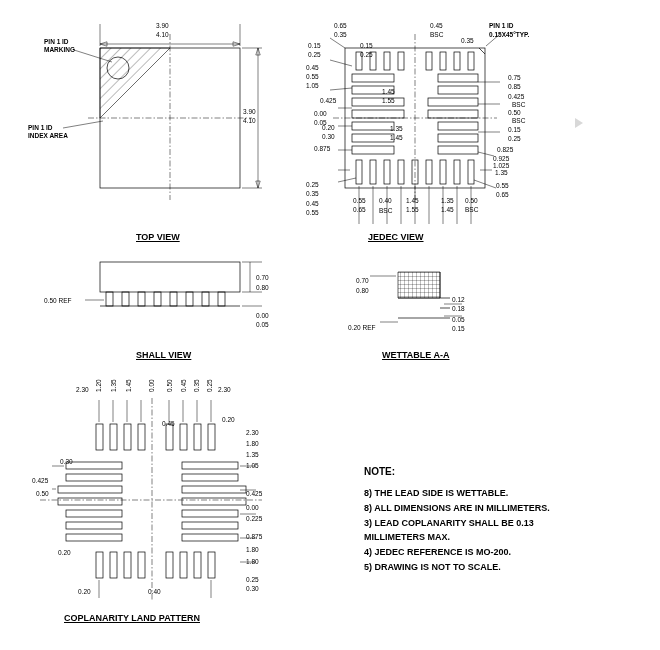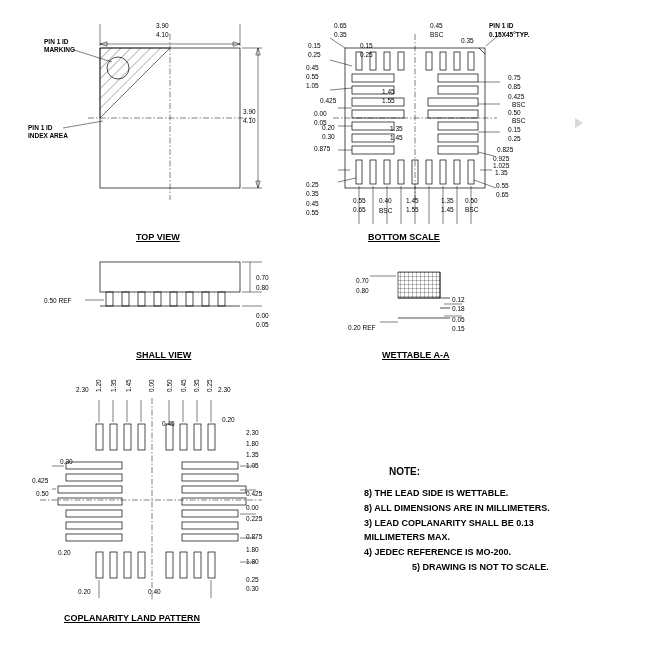--- a/index.html
+++ b/index.html
@@ -8,21 +8,21 @@
     background:#ffffff;
     font-family:"Liberation Sans", sans-serif;
     color:#000;
     position:relative;
     overflow:hidden;
   }
   .stage{position:absolute;left:0;top:0;width:660px;height:650px;}
   .lbl{position:absolute;font-size:6.5px;line-height:7.5px;letter-spacing:0px;white-space:pre;}
   .lbl.b{font-weight:bold;}
   .cap{position:absolute;font-size:9px;font-weight:bold;text-decoration:underline;white-space:nowrap;}
-  .note-title{position:absolute;font-size:10px;font-weight:bold;margin-left:25px;}
+  .note-title{position:absolute;font-size:10px;font-weight:bold;}
   .note-line{position:absolute;font-size:9px;font-weight:bold;white-space:nowrap;}
   svg{position:absolute;left:0;top:0;}
   .ln{stroke:#000;stroke-width:0.7;fill:none;}
   .lnT{stroke:#000;stroke-width:0.5;fill:none;}
   .dash{stroke:#000;stroke-width:0.5;fill:none;stroke-dasharray:6 2 1.5 2;}
   .pad{fill:none;stroke:#000;stroke-width:0.7;}
   .hatch{fill:url(#hatchA);stroke:#000;stroke-width:0.6;}
   .grid{fill:url(#gridA);stroke:#000;stroke-width:0.6;}
 </style>
 </head>
@@ -292,21 +292,21 @@
   <div class="lbl" style="left:353px;top:197px;">0.55</div>
   <div class="lbl" style="left:353px;top:206px;">0.65</div>
   <div class="lbl" style="left:379px;top:207px;">BSC</div>
   <div class="lbl" style="left:379px;top:197px;">0.40</div>
   <div class="lbl" style="left:406px;top:197px;">1.45</div>
   <div class="lbl" style="left:406px;top:206px;">1.55</div>
   <div class="lbl" style="left:441px;top:197px;">1.35</div>
   <div class="lbl" style="left:441px;top:206px;">1.45</div>
   <div class="lbl" style="left:465px;top:197px;">0.50</div>
   <div class="lbl" style="left:465px;top:206px;">BSC</div>
-  <div class="cap" style="left:368px;top:232px;">BOTTOM SCALE</div>
+  <div class="cap" style="left:368px;top:232px;">JEDEC VIEW</div>
 </div>
 
 <div>
   <div class="lbl" style="left:256px;top:274px;">0.70</div>
   <div class="lbl" style="left:256px;top:284px;">0.80</div>
   <div class="lbl" style="left:44px;top:297px;">0.50 REF</div>
   <div class="lbl" style="left:256px;top:312px;">0.00</div>
   <div class="lbl" style="left:256px;top:321px;">0.05</div>
   <div class="cap" style="left:136px;top:350px;">SHALL VIEW</div>
 </div>
@@ -356,16 +356,16 @@
   <div class="cap" style="left:64px;top:613px;">COPLANARITY LAND PATTERN</div>
 </div>
 
 <div>
   <div class="note-title" style="left:364px;top:466px;">NOTE:</div>
   <div class="note-line" style="left:364px;top:488px;">8) THE LEAD SIDE IS WETTABLE.</div>
   <div class="note-line" style="left:364px;top:503px;">8) ALL DIMENSIONS ARE IN MILLIMETERS.</div>
   <div class="note-line" style="left:364px;top:518px;">3) LEAD COPLANARITY SHALL BE 0.13</div>
   <div class="note-line" style="left:364px;top:532px;">MILLIMETERS MAX.</div>
   <div class="note-line" style="left:364px;top:547px;">4) JEDEC REFERENCE IS MO-200.</div>
-  <div class="note-line" style="left:364px;top:562px;margin-left:48px;">5) DRAWING IS NOT TO SCALE.</div>
+  <div class="note-line" style="left:364px;top:562px;">5) DRAWING IS NOT TO SCALE.</div>
 </div>
 
 </div>
 
 </body></html>

